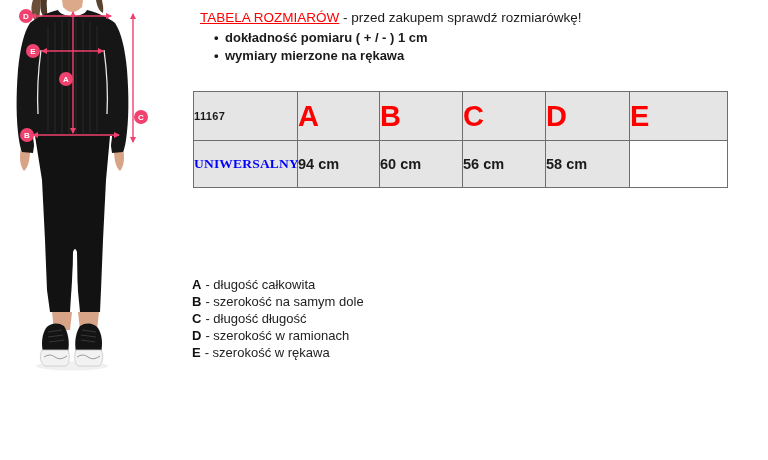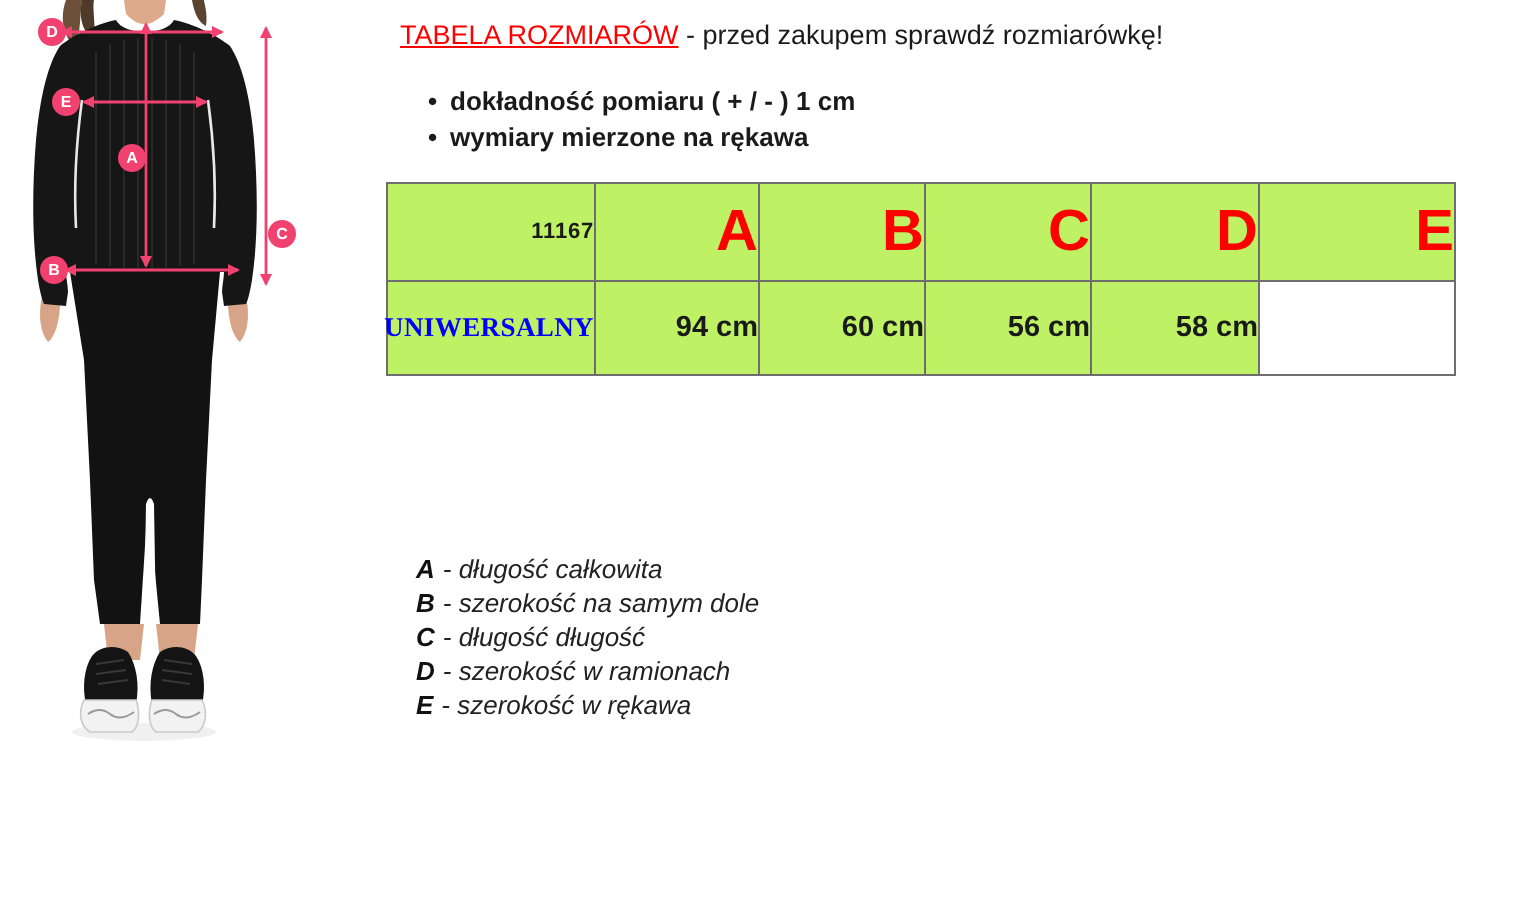--- a/index.html
+++ b/index.html
@@ -13,48 +13,48 @@
   #screen{
     position:relative;width:768px;height:460px;background:#ffffff;overflow:hidden;
     font-family:"Liberation Sans",sans-serif;color:#1a1a1a;
   }
   .figure{position:absolute;left:0;top:0;}
 
   
   .header{position:absolute;left:200px;top:9px;width:562px;}
   .title-line{font-size:13.5px;font-weight:normal;line-height:17px;white-space:nowrap;}
   .title-red{color:var(--accent-red);text-decoration:underline;}
-  .bullets{margin-top:16px;}
+  .bullets{margin-top:3px;}
   .bullet{position:relative;padding-left:25px;font-size:13px;font-weight:bold;line-height:18px;white-space:nowrap;}
   .bullet::before{content:"\2022";position:absolute;left:14px;top:0;}
 
   
   .sizes-table{
     position:absolute;left:193px;top:91px;
     display:grid;
     grid-template-columns:104px 82px 83px 83px 84px 97px;
     grid-template-rows:49px 46px;
     border:1px solid var(--table-border);
     background:#fff;
   }
   .cell{
     border-right:1px solid var(--table-border);
     border-bottom:1px solid var(--table-border);
-    display:flex;align-items:center;justify-content:flex-end;
-    background:#bef264;
+    display:flex;align-items:center;justify-content:flex-start;
+    background:#e5e5e5;
   }
   .cell:nth-child(6n){border-right:none;}
   .cell:nth-child(n+7){border-bottom:none;}
   .code{font-size:11px;font-weight:bold;letter-spacing:.4px;color:#1a1a1a;}
   .letter{font-size:29px;font-weight:bold;color:var(--accent-red);line-height:1;}
   .size-name{font-size:13.5px;font-weight:bold;color:var(--size-blue);letter-spacing:.2px;font-family:Liberation Serif, serif;}
   .value{font-size:14.5px;font-weight:bold;color:#1a1a1a;}
 
   
-  .legend{position:absolute;left:208px;top:276px;font-style:italic;}
+  .legend{position:absolute;left:192px;top:276px;}
   .legend-row{font-size:13px;line-height:17px;color:#222;white-space:nowrap;}
   .lg-letter{font-weight:bold;color:#111;}
   .lg-text{margin-left:4px;font-weight:normal;}
 
   
   .mk-line{stroke:var(--marker-pink);stroke-width:1.4;fill:none;}
   .mk-fill{fill:var(--marker-pink);}
   .mk-circle{fill:var(--marker-pink);}
   .mk-txt{fill:#ffffff;font-family:"Liberation Sans",sans-serif;font-size:8px;font-weight:bold;text-anchor:middle;dominant-baseline:central;}
   .rib{stroke:#3a3a3a;stroke-width:.7;opacity:.75;}

